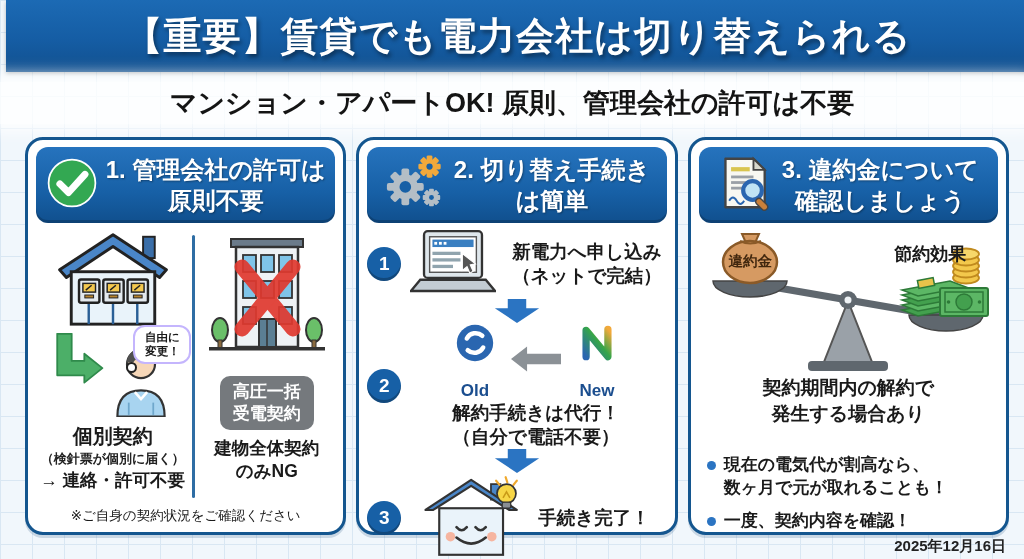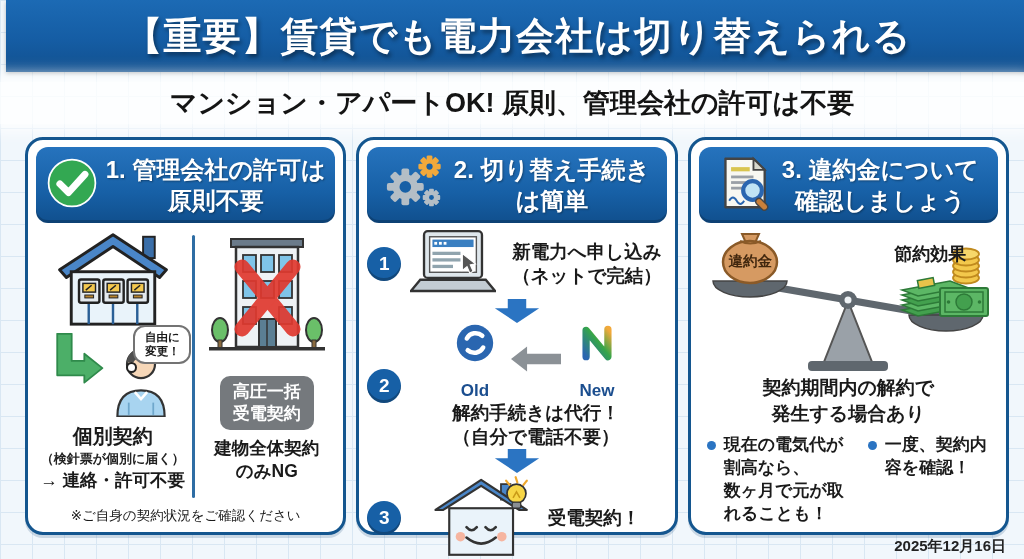--- a/index.html
+++ b/index.html
@@ -57,21 +57,21 @@
   .pre{ white-space:pre-line; }
   
   .c1-body{ flex:1; display:flex; padding-top:6px; }
   .c1-left{ flex:1.12; display:flex; flex-direction:column; align-items:center; position:relative; }
   .c1-divider{ width:3px; background:#2e6da4; border-radius:2px; margin:6px 3px; }
   .c1-right{ flex:1; display:flex; flex-direction:column; align-items:center; gap:7px; padding-top:2px; }
   .arrow-person{ display:flex; align-items:flex-start; margin-top:0; height:88px; }
   .person-svg{ align-self:flex-end; }
   .bubble{
     position:absolute; top:96px; right:-2px; width:58px;
-    background:#fff; border:2px solid #737373; border-radius:12px;
+    background:#fff; border:2px solid #c4b5fd; border-radius:12px;
     padding:3px 4px; font-size:11.5px; font-weight:bold; text-align:center;
     line-height:1.25; z-index:2;
   }
   .bubble::after{
     content:""; position:absolute; left:-9px; bottom:-11px;
     width:7px; height:7px; background:#fff; border:2px solid #222; border-radius:50%;
   }
   .c1-cap-title{ font-size:20px; font-weight:bold; margin-top:2px; }
   .c1-cap-note{ font-size:13px; font-weight:bold; color:#222; }
   .c1-cap-result{ font-size:17.5px; font-weight:bold; }
@@ -97,21 +97,21 @@
   .logo-swap{ display:flex; align-items:center; gap:16px; }
   .logo-col{ display:flex; flex-direction:column; align-items:center;gap:13px; }
   .logo-label{ color:#1b4e8f; font-size:17px; font-weight:bold; line-height:1; margin-top:2px; }
   
   .c3-body{ flex:1; display:flex; flex-direction:column; padding-top:3px; }
   .scale-wrap{ position:relative; width:292px; height:146px; margin:0 auto; }
   .savings-label{ position:absolute; top:16px; right:28px; font-size:18px; font-weight:bold; }
   .penalty-label{ position:absolute; top:26px; left:15px; width:66px; text-align:center;
                   font-size:14.5px; font-weight:bold; color:#41270e; }
   .c3-caption{ font-size:19px; font-weight:bold; text-align:center; line-height:1.35; margin:3px 0 8px; }
-  .c3-bullets{ display:flex; gap:10px; padding:0 2px 0 8px; }
+  .c3-bullets{ display:flex; flex-direction:column; gap:10px; padding:0 2px 0 8px;margin-top:20px; }
   .c3-bullet{ display:flex; gap:8px; font-size:17px; font-weight:bold; line-height:1.35; }
   .dot{ flex:none; width:9px; height:9px; border-radius:50%; background:#2b74c2; margin-top:7px; }
   
   .date{ position:absolute; right:18px; bottom:3px; font-size:15px; font-weight:bold; color:#222; }
 </style>
 </head>
 <body>
 
 <div class="stage">
 
@@ -365,21 +365,21 @@
                     <line x1="97" y1="4" x2="99" y2="10"></line>
                     <line x1="86" y1="8" x2="90" y2="13"></line>
                     <line x1="110" y1="8" x2="106" y2="13"></line>
                   </g>
                   <circle cx="98" cy="23" r="11" fill="#f7d646" stroke="#333" stroke-width="2"></circle>
                   <path d="M94 28 l4 -7 l4 7" fill="none" stroke="#c99a17" stroke-width="1.8"></path>
                   <rect x="93" y="33" width="10" height="7" rx="2" fill="#8a8f94" stroke="#333" stroke-width="1.5"></rect>
                 </g>
               </svg>
             </span>
-            <div class="step-text">受電契約！</div>
+            <div class="step-text">手続き完了！</div>
           </div>
         </div>
 
       </div>
     </div>
 
     <div class="card">
       <div class="card-header">
         <span class="hdr-icon">
           <svg width="56" height="56" viewBox="0 0 60 60">

